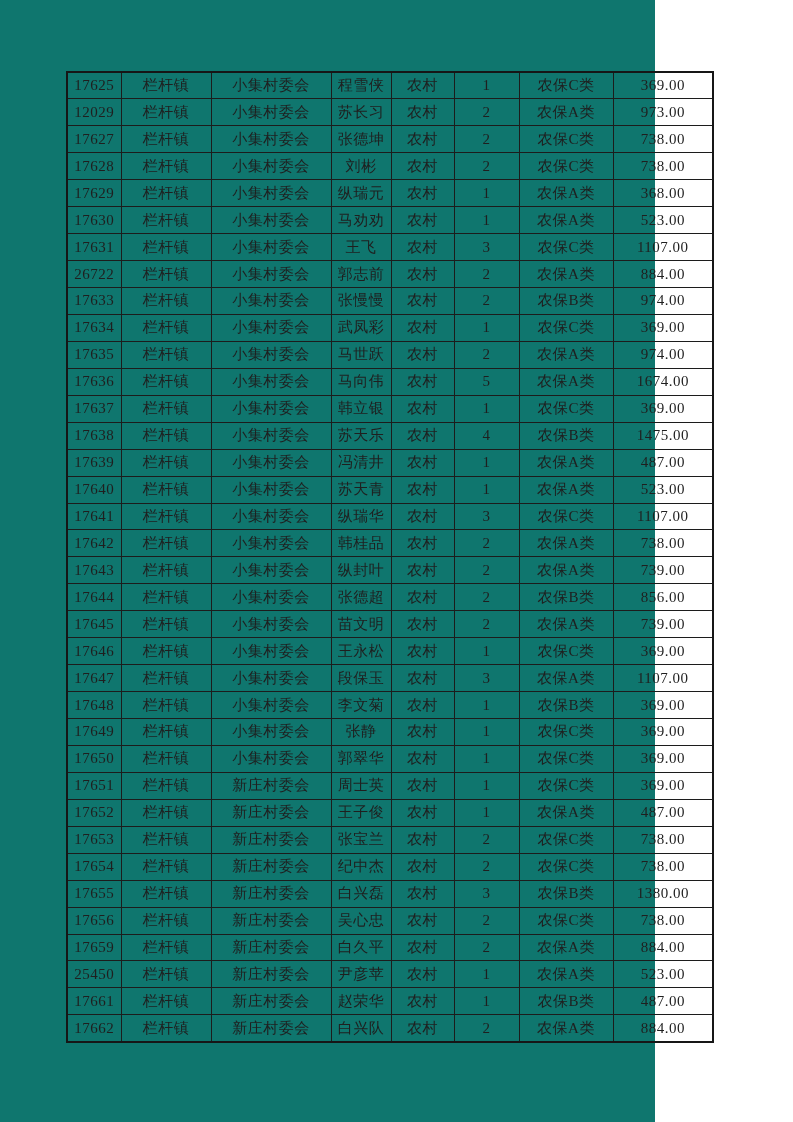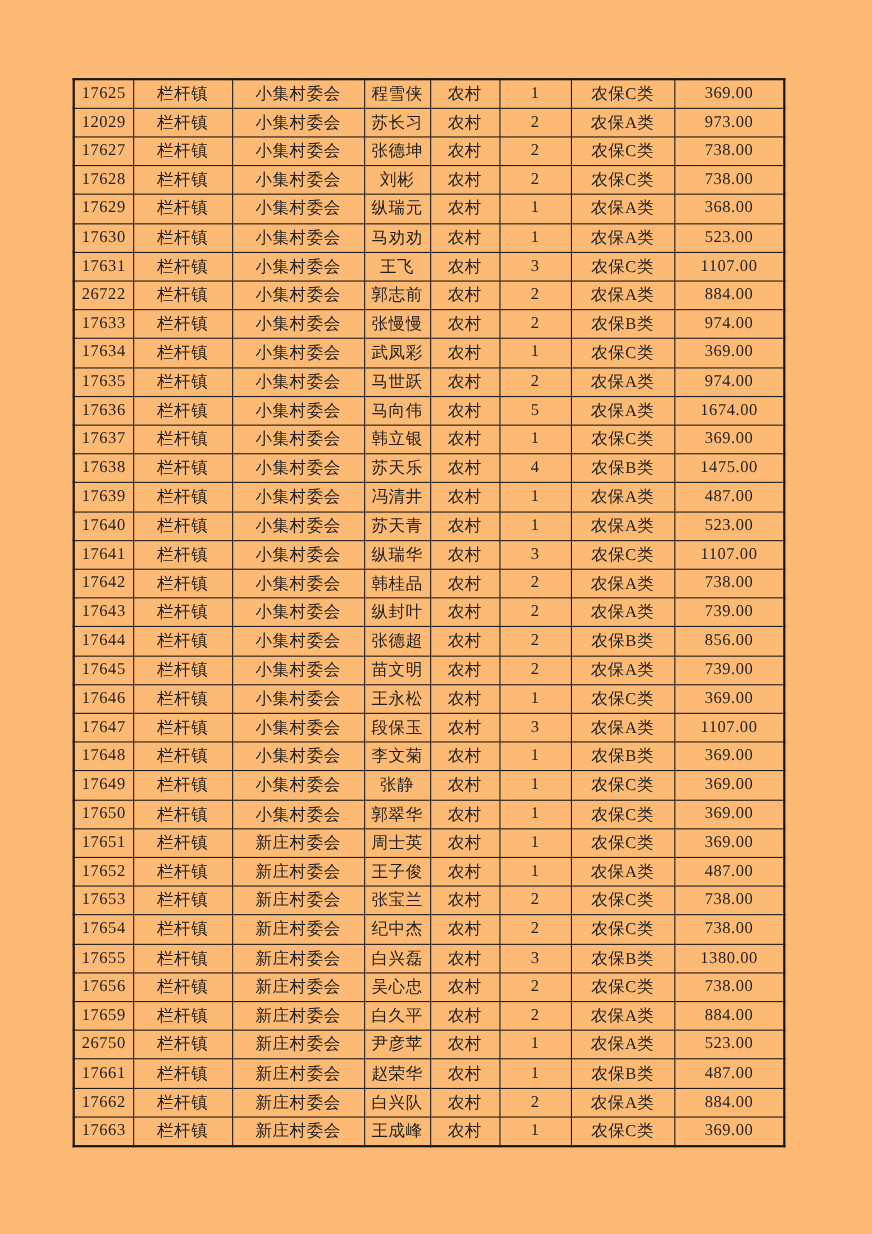--- a/index.html
+++ b/index.html
@@ -6,22 +6,22 @@
   body {
     width: 793px;
     height: 1122px;
     background: #ffffff;
     position: relative;
     font-family: "Liberation Serif", "DejaVu Serif", serif;
   }
   .page {
     position: absolute;
     left: 0; top: 0;
-    width: 793px; height: 1122px;
-    background: #fdba74;
+    width: 655px; height: 1122px;
+    background: #0f766e;
   }
   table.sheet {
     position: absolute;
     left: 66px;
     top: 71px;
     width: 646px;
     height: 972px;
     border-collapse: collapse;
     table-layout: fixed;
     border: 2px solid #161616;
@@ -379,21 +379,21 @@
           <td>17659</td>
           <td>栏杆镇</td>
           <td>新庄村委会</td>
           <td>白久平</td>
           <td>农村</td>
           <td>2</td>
           <td>农保A类</td>
           <td>884.00</td>
         </tr>
         <tr>
-          <td>26750</td>
+          <td>25450</td>
           <td>栏杆镇</td>
           <td>新庄村委会</td>
           <td>尹彦苹</td>
           <td>农村</td>
           <td>1</td>
           <td>农保A类</td>
           <td>523.00</td>
         </tr>
         <tr>
           <td>17661</td>
@@ -407,26 +407,16 @@
         </tr>
         <tr>
           <td>17662</td>
           <td>栏杆镇</td>
           <td>新庄村委会</td>
           <td>白兴队</td>
           <td>农村</td>
           <td>2</td>
           <td>农保A类</td>
           <td>884.00</td>
-        </tr>
-        <tr>
-          <td>17663</td>
-          <td>栏杆镇</td>
-          <td>新庄村委会</td>
-          <td>王成峰</td>
-          <td>农村</td>
-          <td>1</td>
-          <td>农保C类</td>
-          <td>369.00</td>
         </tr>
       </tbody>
   </table>
 </div>
 
 </body></html>

